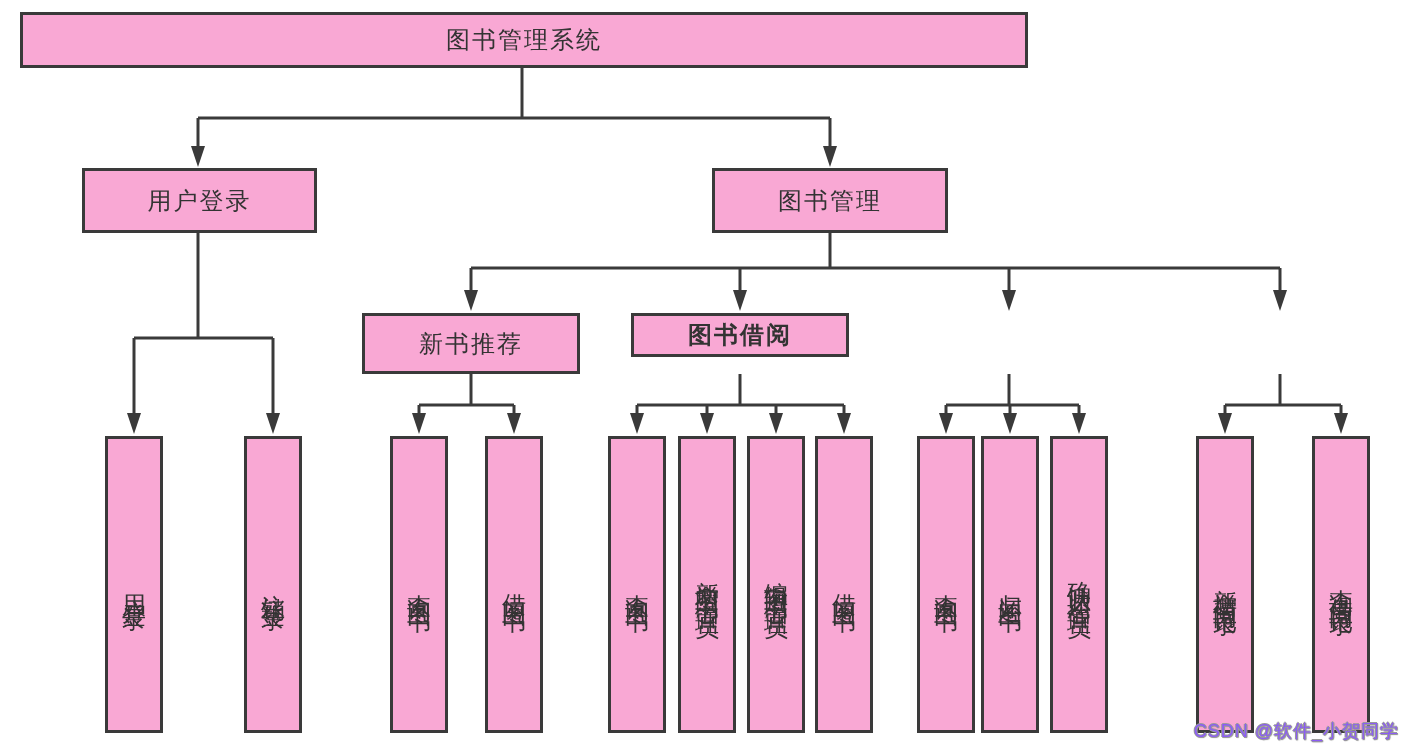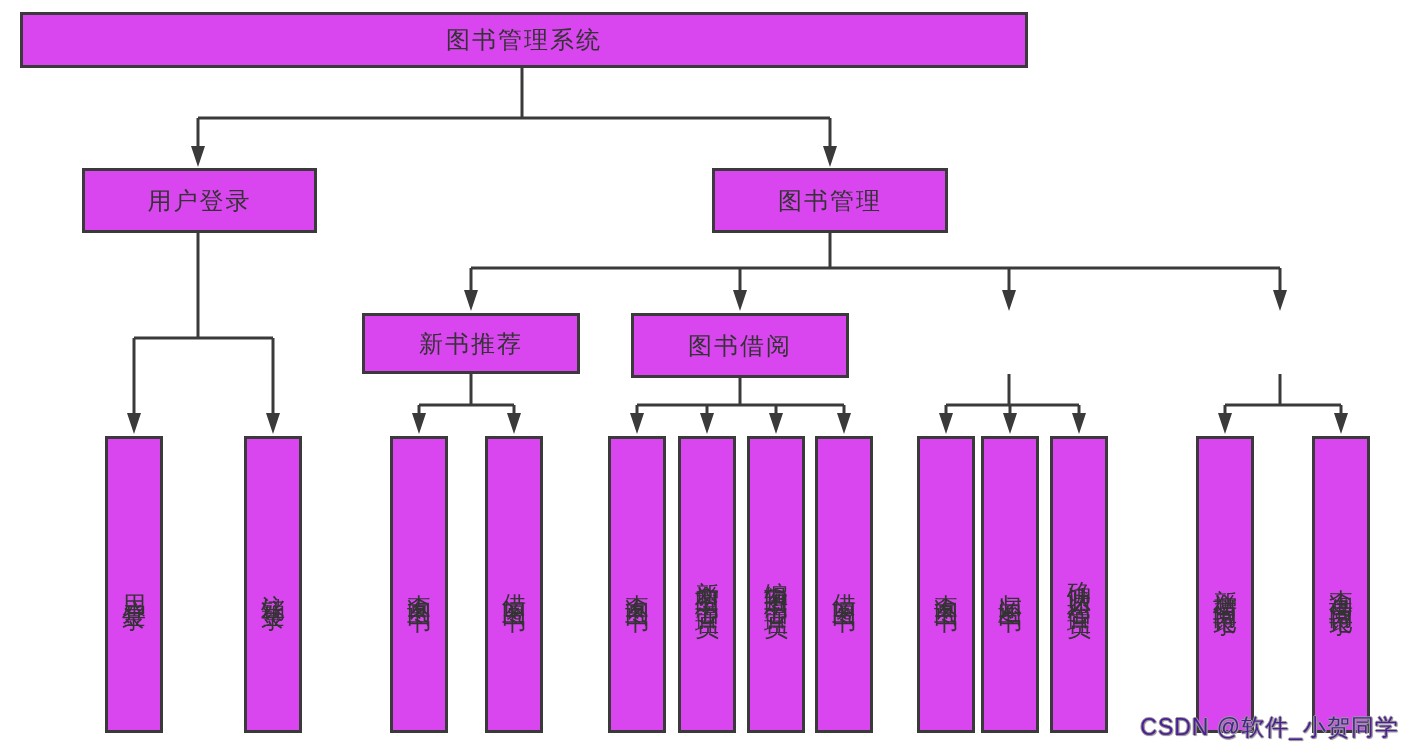--- a/index.html
+++ b/index.html
@@ -3,34 +3,34 @@
 <meta charset="utf-8">
 <style>
   html,body{margin:0;padding:0;background:#ffffff;}
   body{
     width:1405px;height:747px;position:relative;overflow:hidden;
     font-family:"Liberation Sans","DejaVu Sans",sans-serif;
   }
   .canvas{position:absolute;left:0;top:0;width:1405px;height:747px;}
   svg.connectors{position:absolute;left:0;top:0;pointer-events:none;}
   .box{
-    position:absolute;background:#d946ef;border:3px solid #3a3a3a;
+    position:absolute;background:#f9a8d4;border:3px solid #3a3a3a;
     box-sizing:border-box;display:flex;align-items:center;justify-content:center;
     color:#333333;
   }
   .hlabel{font-size:24px;letter-spacing:2px;white-space:nowrap;}
   .vtext{
     writing-mode:vertical-rl;
     font-size:24px;line-height:1;letter-spacing:5px;
     white-space:nowrap;
   }
   .watermark{
     position:absolute;right:6px;bottom:4px;
-    font-size:23px;letter-spacing:1px;white-space:nowrap;
-    color:#4c1d95;
+    font-size:18px;letter-spacing:1px;white-space:nowrap;
+    color:#8b5cf6;
     text-shadow:1px 0 0 #9a9a9a,-1px 0 0 #9a9a9a,0 1px 0 #9a9a9a,0 -1px 0 #9a9a9a,1px 1px 1px #8a8a8a;
   }
 </style>
 </head>
 <body>
 
 <div class="canvas">
 
   <svg class="connectors" width="1405" height="747" viewBox="0 0 1405 747" fill="none" stroke="#3a3a3a" stroke-width="3">
 
@@ -101,21 +101,21 @@
   <div class="box" style="left:82px;top:168px;width:235px;height:65px;">
     <span class="hlabel">用户登录</span>
   </div>
   <div class="box" style="left:712px;top:168px;width:236px;height:65px;">
     <span class="hlabel">图书管理</span>
   </div>
 
   <div class="box" style="left:362px;top:313px;width:218px;height:61px;">
     <span class="hlabel">新书推荐</span>
   </div>
-  <div class="box" style="left:631px;top:313px;width:218px;height:65px;">
+  <div class="box" style="left:631px;top:313px;width:218px;height:44px;font-weight:bold;">
     <span class="hlabel">图书借阅</span>
   </div>
 
   <div class="box" style="left:105px;top:436px;width:58px;height:297px;">
     <span class="vtext">用户登录</span>
   </div>
   <div class="box" style="left:244px;top:436px;width:58px;height:297px;">
     <span class="vtext">注销登录</span>
   </div>
 

